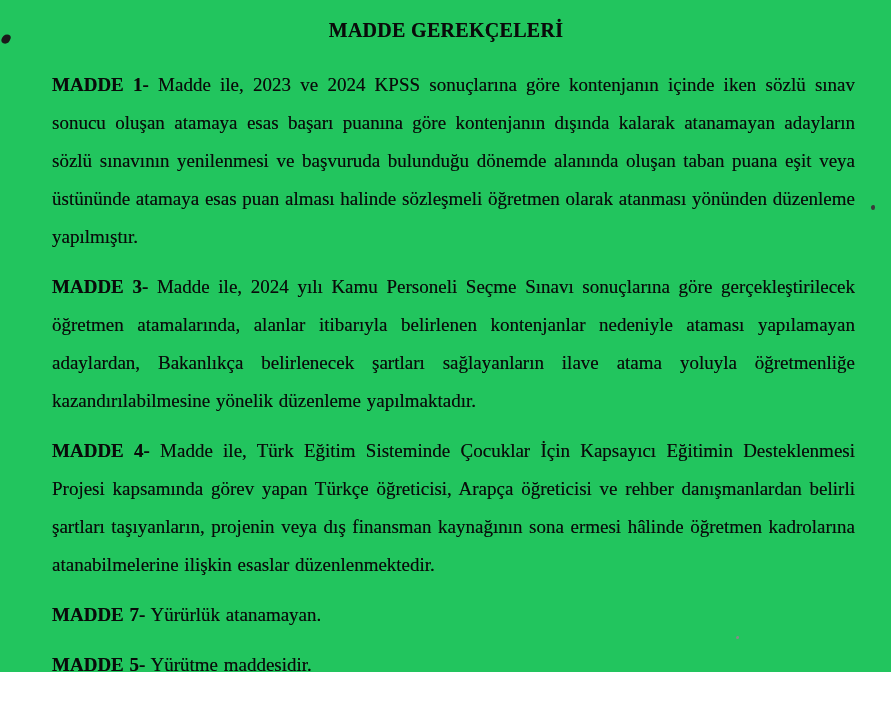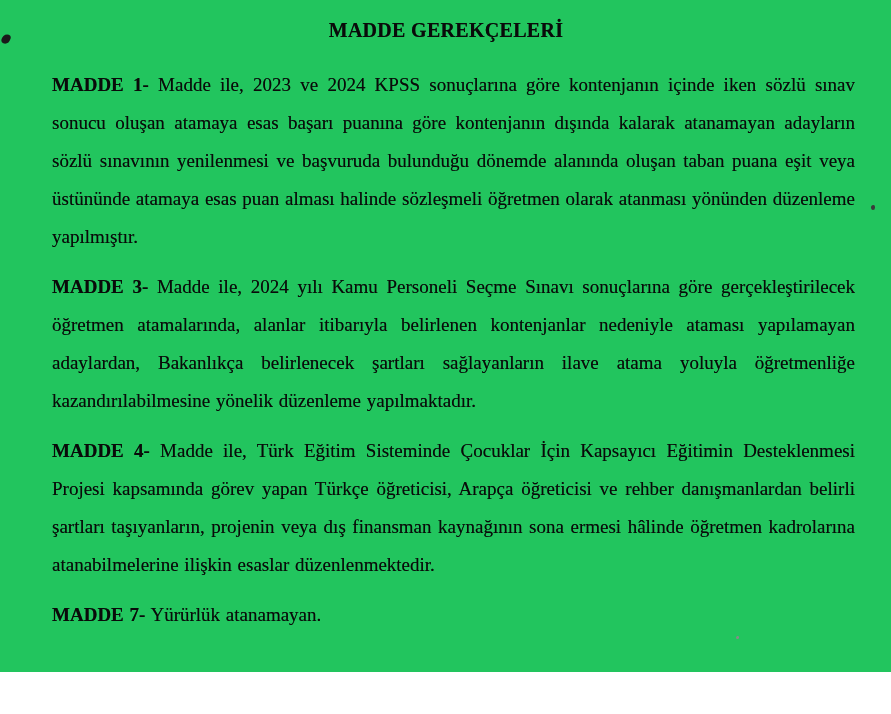--- a/index.html
+++ b/index.html
@@ -84,15 +84,18 @@
     </p>
 
     <p class="para">
       <span class="lead">MADDE 4-</span><span> Madde ile, Türk Eğitim Sisteminde Çocuklar İçin Kapsayıcı Eğitimin Desteklenmesi Projesi kapsamında görev yapan Türkçe öğreticisi, Arapça öğreticisi ve rehber danışmanlardan belirli şartları taşıyanların, projenin veya dış finansman kaynağının sona ermesi hâlinde öğretmen kadrolarına atanabilmelerine ilişkin esaslar düzenlenmektedir.</span>
     </p>
 
     <p class="para">
       <span class="lead">MADDE 7-</span><span> Yürürlük atanamayan.</span>
     </p>
 
+    <p class="para">
+      <span class="lead">MADDE 5-</span><span> Yürütme maddesidir.</span>
+    </p>
 
   </div>
 </div>
 
 </body></html>

